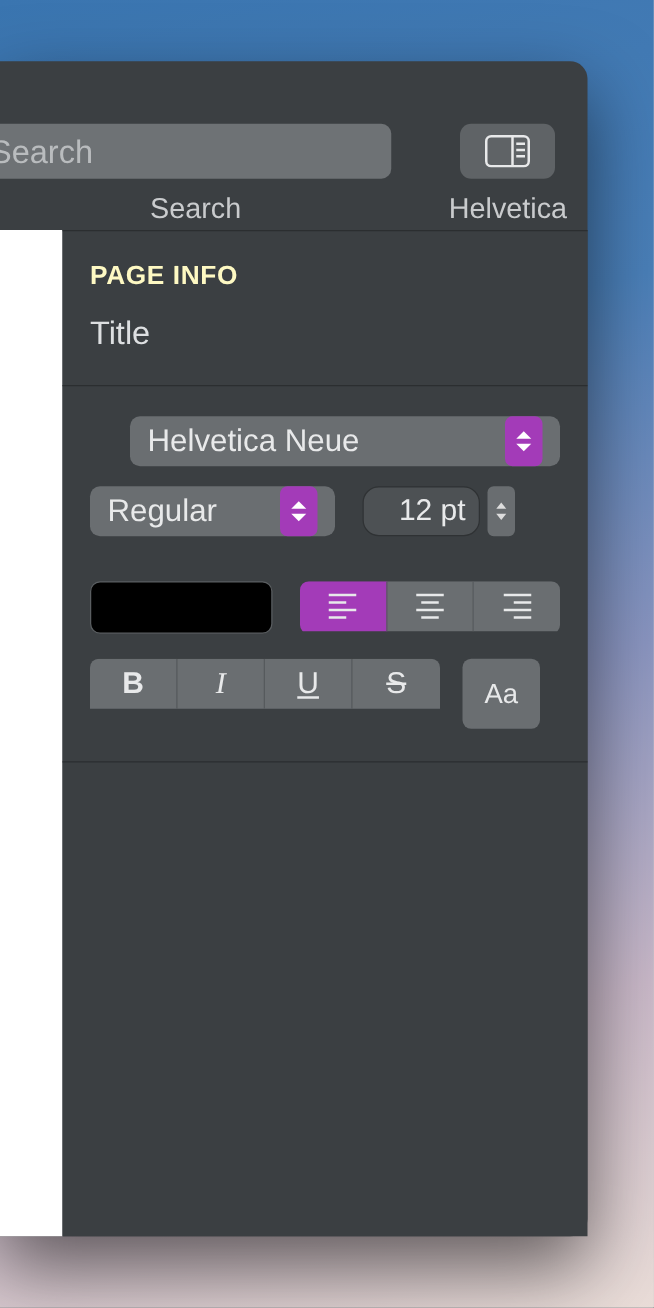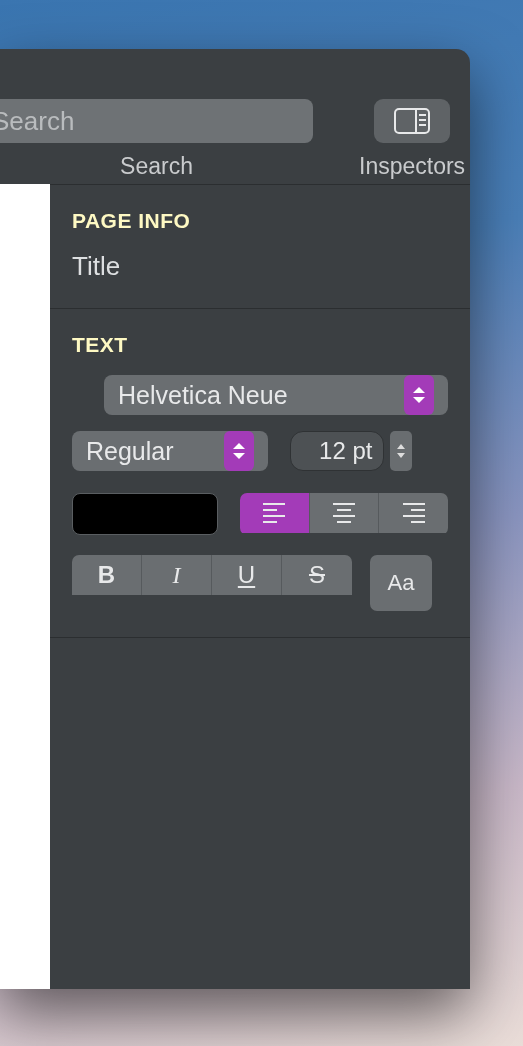--- a/index.html
+++ b/index.html
@@ -83,21 +83,21 @@
   .popup .txt { color:#e8e9ea; font-size:25px; flex:1; }
   .stepper {
     width:30px; background:#a33bb8; border-radius:6px;
     display:flex; flex-direction:column; align-items:center; justify-content:center;
     align-self:stretch; margin:-0px -0px -0px 8px;
   }
   .arr { width:0; height:0; border-left:6px solid transparent; border-right:6px solid transparent;}
   .arr.up { border-bottom:6px solid #fff; margin-bottom:2px;}
   .arr.dn { border-top:6px solid #fff; margin-top:2px;}
   .font-row { margin-bottom:16px;margin-left:32px; }
-  .weight-size { display:flex; gap:22px; margin-bottom:22px;}
+  .weight-size { display:flex; gap:22px; margin-bottom:36px;}
   .weight { flex:1 1 55%; }
   .size-wrap { display:flex; align-items:stretch; gap:6px; flex:1 1 45%;}
   .size-inp {
     width:94px; background:#4d5154; border:1px solid #2f3234;
     color:#e8e9ea; font-size:24px; text-align:right;
     padding:0 10px; border-radius:13px;
   }
   .size-step {
     width:22px; background:#696d70; border-radius:5px;
     display:flex; flex-direction:column; align-items:center; justify-content:center;
@@ -159,38 +159,37 @@
     <div class="inspect-col">
       <div class="inspect-btn">
         <svg width="36" height="26" viewBox="0 0 36 26">
           <rect x="1" y="1" width="34" height="24" rx="4" fill="none" stroke="#e8e9ea" stroke-width="2"></rect>
           <line x1="22" y1="1" x2="22" y2="25" stroke="#e8e9ea" stroke-width="2"></line>
           <line x1="25" y1="7" x2="32" y2="7" stroke="#e8e9ea" stroke-width="2"></line>
           <line x1="25" y1="12" x2="32" y2="12" stroke="#e8e9ea" stroke-width="2"></line>
           <line x1="25" y1="17" x2="32" y2="17" stroke="#e8e9ea" stroke-width="2"></line>
         </svg>
       </div>
-      <div class="tab-label">Inspectors</div>
+      <div class="tab-label">Helvetica</div>
     </div>
   </div>
 
   <div class="content-row">
     <div class="canvas-strip"></div>
 
     <div class="inspector">
 
       <div class="section">
         <div class="sec-head">PAGE INFO</div>
         <div class="row">
           <div class="title-lbl">Title</div>
         </div>
       </div>
 
       <div class="section" style="border-bottom:1px solid #2b2e30;">
-        <div class="sec-head">TEXT</div>
 
         <div class="popup font-row">
           <span class="txt">Helvetica Neue</span>
           <div class="stepper">
             <div class="arr up"></div>
               <div class="arr dn"></div>
           </div>
         </div>
 
         <div class="weight-size">

